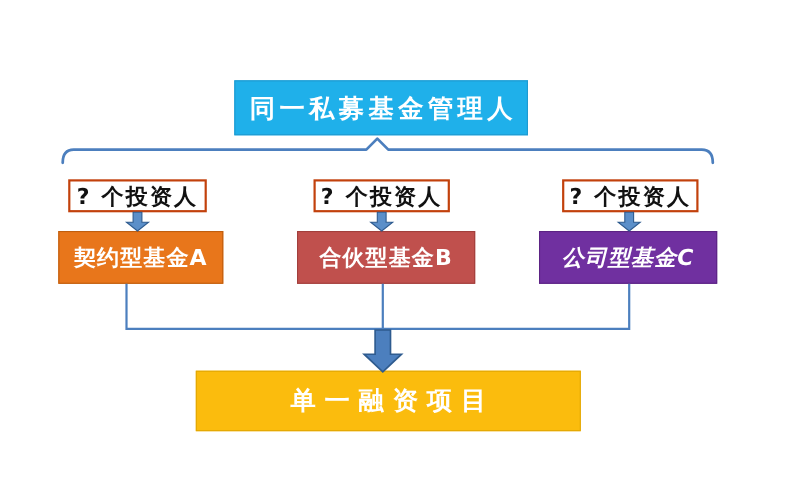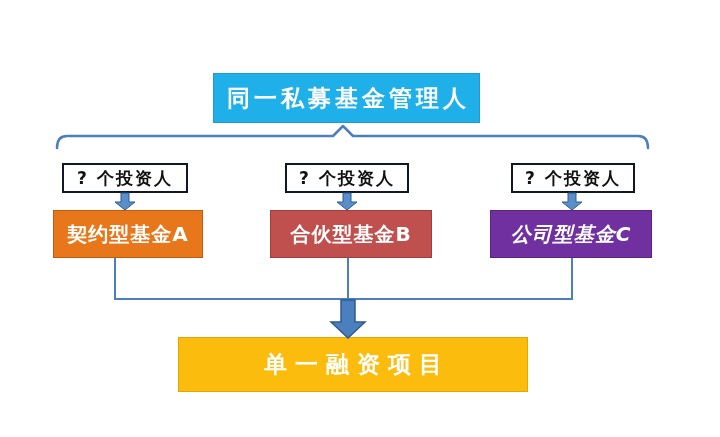--- a/index.html
+++ b/index.html
@@ -10,22 +10,22 @@
   .box {
     position:absolute; display:flex; align-items:center; justify-content:center;
     box-sizing:border-box; font-weight:bold; text-align:center; white-space:nowrap;
   }
   .root {
     left:213px; top:73px; width:267px; height:50px;
     color:#ffffff; font-size:23px; letter-spacing:4px; text-indent:4px;
     border:1px solid #1E9AD0;
   }
   .investor {
-    top:163px; height:30px; background:#ffffff; border:2px solid #0f172a;
-    color:#111111; font-size:17px; letter-spacing:2px;
+    top:163px; height:30px; background:#ffffff; border:2px solid #c2410c;
+    color:#111111; font-size:20px; letter-spacing:2px;
   }
   .inv1 { left:62px;  width:126px; }
   .inv2 { left:285px; width:124px; }
   .inv3 { left:511px; width:124px; }
   .fund {
     top:210px; height:48px; color:#ffffff; font-size:20px; letter-spacing:1px;
   }
   .fund1 { left:53px;  width:150px; border:1px solid #C05E0E; }
   .fund2 { left:270px; width:162px; border:1px solid #A23F3C; }
   .fund3 { left:490px; width:162px; border:1px solid #5C2384;font-style:italic; }

